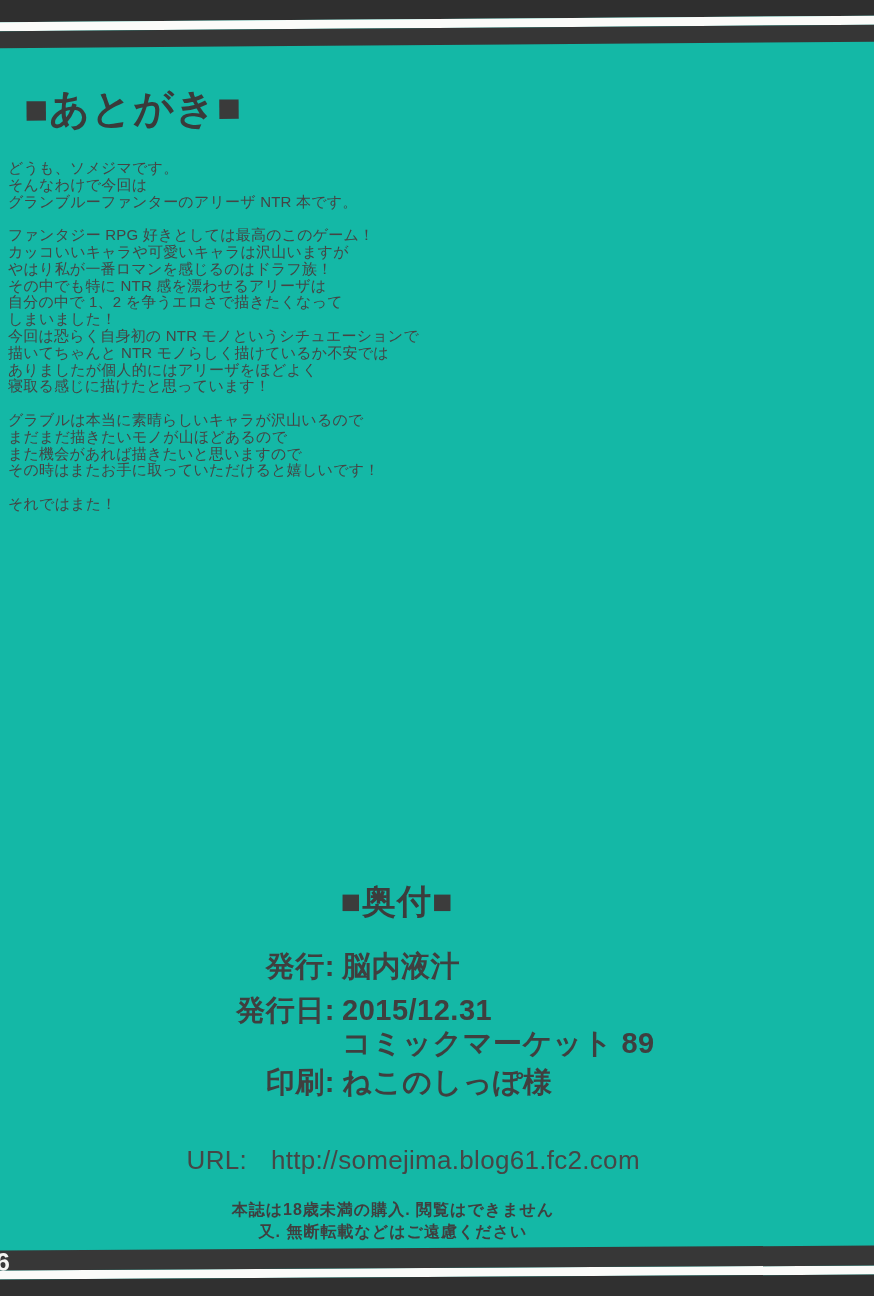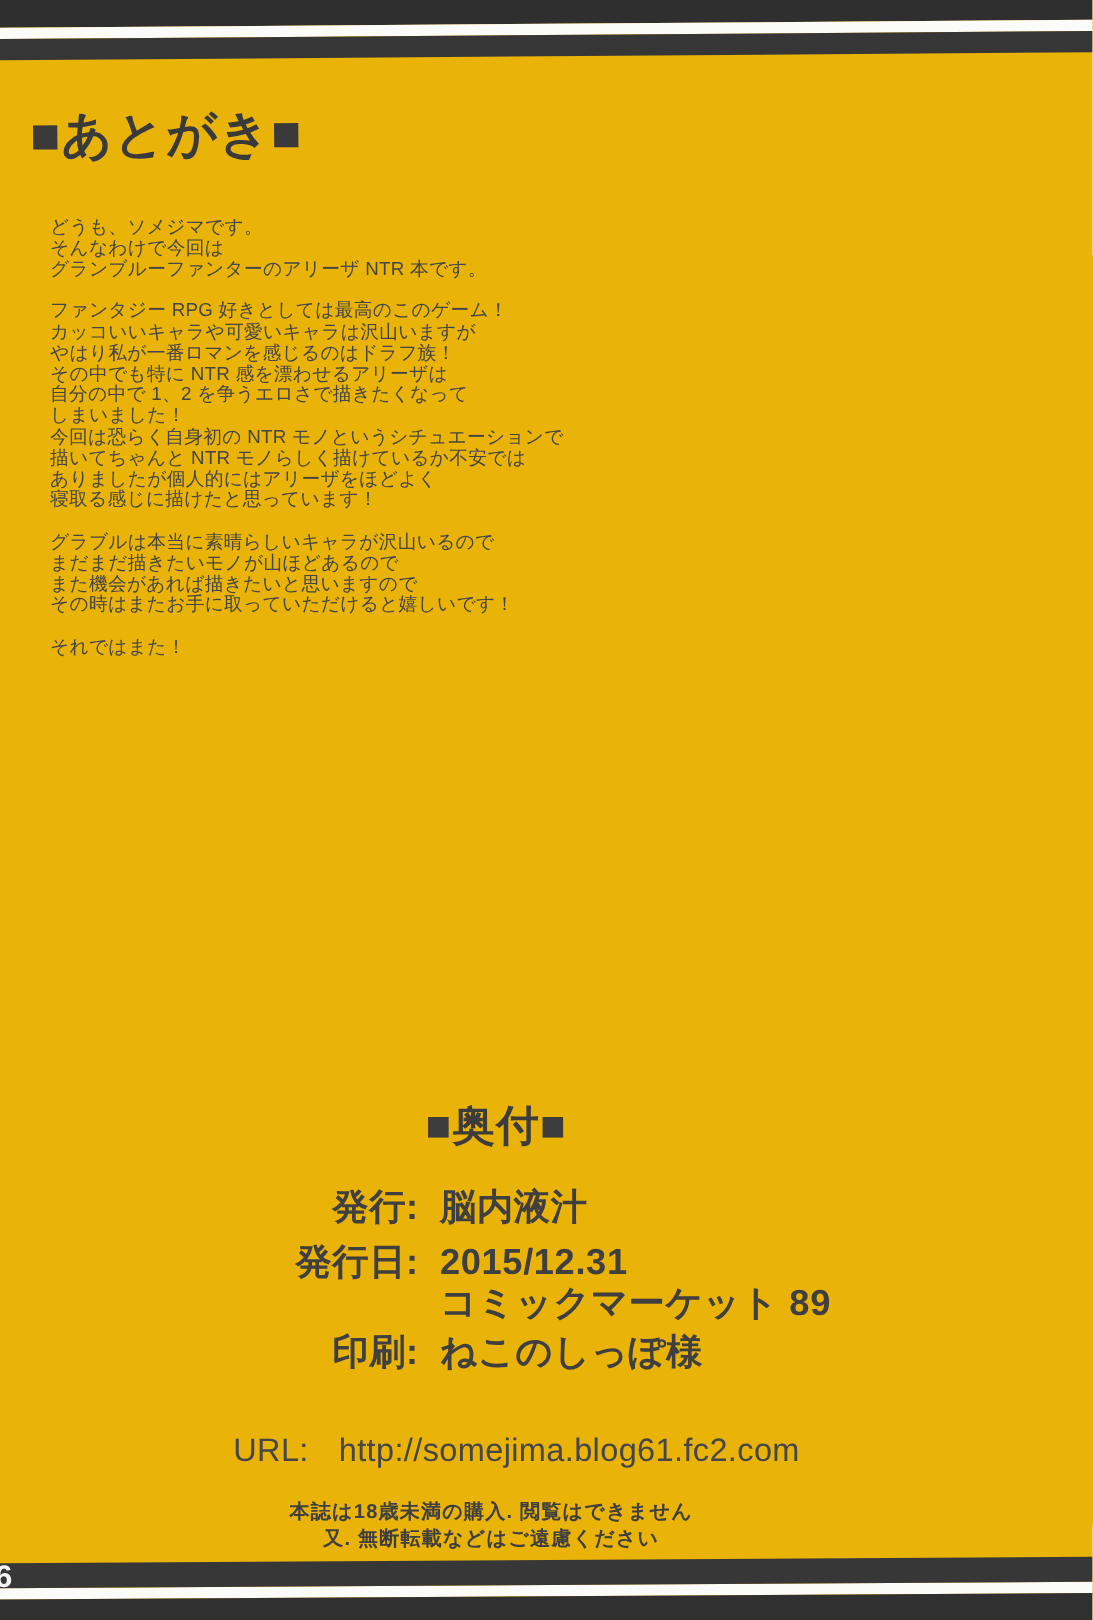--- a/index.html
+++ b/index.html
@@ -1,21 +1,21 @@
 <!DOCTYPE html>
 <html><head>
 <meta charset="utf-8">
 <style>
   * { margin: 0; padding: 0; box-sizing: border-box; }
   html, body { background: #e8e8e6; }
   .page {
     position: relative;
     width: 874px;
     height: 1296px;
-    background: #eab308;
+    background: #14b8a6;
     overflow: hidden;
     font-family: "Liberation Sans", "DejaVu Sans", sans-serif;
   }
 
   
   .band-group {
     position: absolute;
     left: -12px;
     right: -12px;
   }
@@ -56,29 +56,28 @@
     line-height: 48px;
     font-weight: 800;
     color: #3a3a3a;
     letter-spacing: 1px;
     transform: rotate(-0.5deg);
     white-space: nowrap;
   }
   .afterword-body {
     position: absolute;
     left: 8px;
-    top: 174px;
+    top: 160px;
     width: 560px;
     font-size: 15px;
     line-height: 16.8px;
     font-weight: 500;
     color: #454545;
     letter-spacing: 0.2px;
     white-space: pre-line;
-    margin-left: 32px;
   }
 
   
   .colophon-title {
     position: absolute;
     left: 0;
     top: 882px;
     width: 794px;
     text-align: center;
     font-size: 34px;
@@ -98,21 +97,21 @@
     color: #3f3f3f;
     font-weight: 600;
     letter-spacing: 0.5px;
   }
   .colophon-row .c-label {
     width: 335px;
     text-align: right;
     flex: none;
     padding-left: 14px;
   }
-  .colophon-row .c-value { margin-left: 17px; white-space: nowrap; }
+  .colophon-row .c-value { margin-left: 7px; white-space: nowrap; }
   .row-publisher { top: 950px; }
   .row-date      { top: 994px; }
   .row-event     { top: 1027px; align-items: center; }
   .row-printer   { top: 1066px; }
   .row-url       { top: 1108px; font-size: 26px; font-weight: 500; color: #464646; letter-spacing: 0.3px; margin-top: 36px; }
   .row-url .c-label { width: 247px; }
   .row-url .c-value { margin-left: 24px; }
 
   .notice {
     position: absolute;

